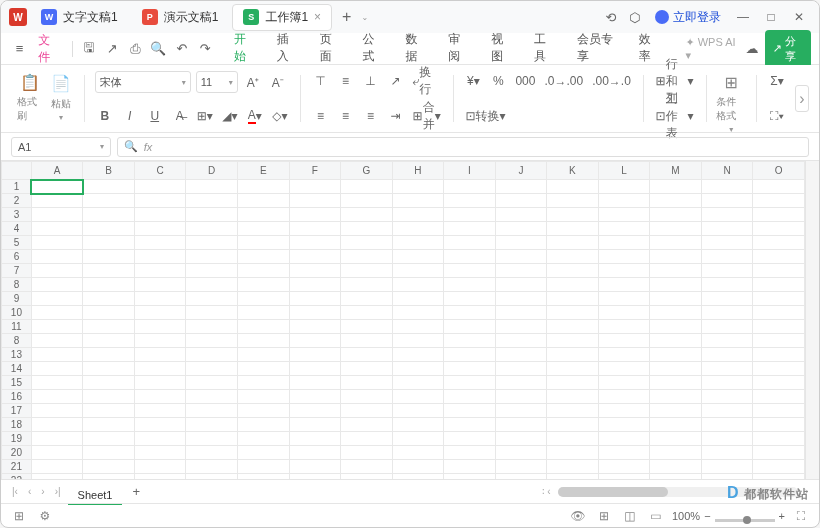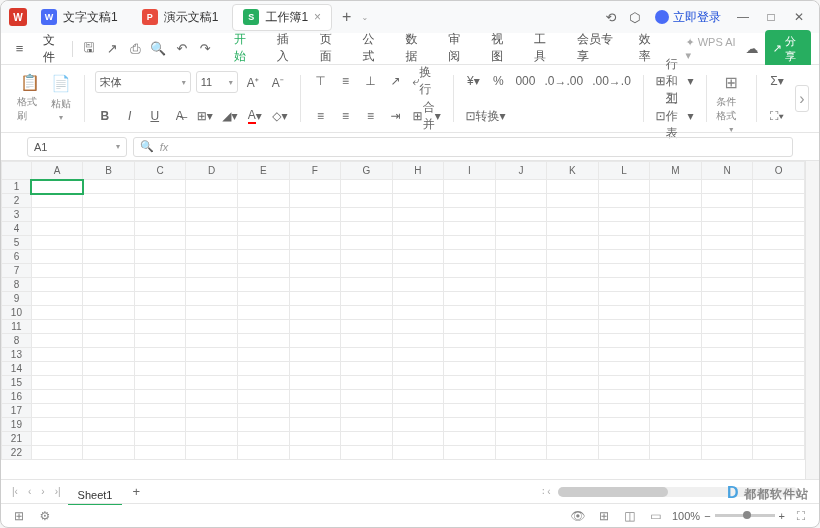--- a/index.html
+++ b/index.html
@@ -19,21 +19,21 @@
 .tab-add { color: #666; font-size: 16px; padding: 0 6px; }
 .spacer { flex: 1; }
 .titlebar-icon { width: 20px; height: 20px; color: #666; display: flex; align-items: center; justify-content: center; font-size: 13px; }
 .login-btn { display: flex; align-items: center; gap: 4px; color: #1d4ed8; font-size: 12px; padding: 2px 6px; }
 .login-avatar { width: 14px; height: 14px; border-radius: 50%; background: #4a6cf7; }
 .win-btn { width: 24px; height: 20px; display: flex; align-items: center; justify-content: center; color: #666; font-size: 12px; }
 
 
 .menubar { display: flex; align-items: center; height: 32px; padding: 0 8px; gap: 2px; border-bottom: 1px solid #e5e5e5; }
 .menu-icon { width: 24px; height: 24px; display: flex; align-items: center; justify-content: center; color: #666; font-size: 13px; }
-.file-menu { font-size: 12px; color: #404040; padding: 0 6px; text-align: center; }
+.file-menu { font-size: 12px; color: #ec4899; padding: 0 6px; }
 .sep { width: 1px; height: 16px; background: #ddd; margin: 0 4px; }
 .menu-tabs { display: flex; gap: 12px; margin-left: 10px; }
 .menu-tab { font-size: 12px; color: #555; padding: 6px 6px; cursor: pointer; }
 .menu-tab.active { color: #27ae60; border-bottom: 2px solid #27ae60; font-weight: 500; }
 .wps-ai { color: #aaa; font-size: 11px; margin-left: 20px; }
 .share-btn { background: #27ae60; color: #fff; font-size: 11px; padding: 4px 8px; border-radius: 4px; display: flex; align-items: center; gap: 3px; }
 
 
 .ribbon { display: flex; align-items: stretch; height: 68px; padding: 6px 10px; gap: 2px; background: #fff; border-bottom: 1px solid #e5e5e5; }
 .ribbon-group { display: flex; flex-direction: column; justify-content: space-between; gap: 3px; padding: 0 6px; }
@@ -42,21 +42,21 @@
 .rg-big { display: flex; flex-direction: column; align-items: center; gap: 2px; font-size: 10px; color: #888; }
 .rg-big-icon { width: 26px; height: 22px; display: flex; align-items: center; justify-content: center; color: #888; font-size: 16px; }
 .rg-btn { min-width: 20px; height: 20px; display: flex; align-items: center; justify-content: center; color: #666; font-size: 12px; border-radius: 3px; padding: 0 2px; }
 .font-select { width: 96px; height: 22px; border: 1px solid #ddd; border-radius: 3px; font-size: 11px; padding: 0 4px; display: flex; align-items: center; justify-content: space-between; color: #555; }
 .size-select { width: 42px; height: 22px; border: 1px solid #ddd; border-radius: 3px; font-size: 11px; padding: 0 4px; display: flex; align-items: center; justify-content: space-between; color: #555; }
 .chev { font-size: 8px; color: #999; }
 .rg-label { font-size: 12px; color: #666; }
 .ribbon-expand { width: 18px; display: flex; align-items: center; justify-content: center; color: #999; border: 1px solid #ddd; border-radius: 3px; margin: 14px 0; }
 
 
-.formula-bar { display: flex; align-items: center; height: 28px; border-bottom: 1px solid #e5e5e5; padding: 3px 26px; gap: 6px; }
+.formula-bar { display: flex; align-items: center; height: 28px; border-bottom: 1px solid #e5e5e5; padding: 3px 10px; gap: 6px; }
 .name-box { width: 100px; height: 20px; border: 1px solid #ddd; border-radius: 3px; font-size: 11px; display: flex; align-items: center; justify-content: space-between; padding: 0 6px; color: #555; }
 .fx-box { flex: 1; height: 20px; border: 1px solid #ddd; border-radius: 3px; display: flex; align-items: center; padding: 0 6px; gap: 6px; font-size: 11px; color: #999; }
 
 
 .grid-wrap { flex: 1; display: flex; overflow: hidden; position: relative; }
 .grid { flex: 1; overflow: hidden; }
 .grid table { border-collapse: collapse; width: 100%; }
 .grid th, .grid td { border: 1px solid #e8e8e8; font-size: 10px; color: #666; text-align: center; background: #fff; }
 .grid th { background: #f5f6f7; font-weight: normal; height: 18px; }
 .grid .rowh { background: #f5f6f7; width: 30px; height: 14px; }
@@ -69,21 +69,21 @@
 .sheettabs { display: flex; align-items: center; height: 24px; border-top: 1px solid #e5e5e5; padding: 0 8px; font-size: 11px; gap: 4px; }
 .sheet-nav { color: #aaa; padding: 0 3px; font-size: 10px; }
 .sheet-tab { padding: 2px 10px; color: #333; border-bottom: 2px solid #27ae60; margin-top: 8px; }
 .sheet-add { color: #666; padding: 0 6px; font-size: 13px; }
 .hscroll-track { flex: 0 0 240px; height: 10px; background: #f0f0f0; border-radius: 5px; margin-left: auto; position: relative; }
 .hscroll-thumb { position: absolute; left: 0; width: 110px; height: 10px; background: #ccc; border-radius: 5px; }
 
 
 .statusbar { display: flex; align-items: center; height: 24px; border-top: 1px solid #e5e5e5; padding: 0 8px; gap: 6px; font-size: 11px; color: #666; }
 .status-icon { width: 20px; height: 18px; display: flex; align-items: center; justify-content: center; font-size: 12px; color: #888; }
-.zoom { display: flex; align-items: center; gap: 4px; }
+.zoom { display: flex; align-items: flex-end; gap: 4px; }
 .watermark { position: absolute; right: 10px; bottom: 24px; font-size: 12px; color: #888; font-weight: bold; letter-spacing: 1px; pointer-events: none; }
 .watermark .d { color: #4aa3e0; font-size: 16px; }
 </style>
 </head>
 <body>
 
 <div class="window">
 
   <div class="titlebar">
     <div class="app-icon">W</div>
@@ -579,21 +579,57 @@
               <td class=""></td>
               <td class=""></td>
               <td class=""></td>
               <td class=""></td>
               <td class=""></td>
               <td class=""></td>
               <td class=""></td>
               <td class=""></td>
             </tr>
             <tr>
+              <th class="rowh">18</th>
+              <td class=""></td>
+              <td class=""></td>
+              <td class=""></td>
+              <td class=""></td>
+              <td class=""></td>
+              <td class=""></td>
+              <td class=""></td>
+              <td class=""></td>
+              <td class=""></td>
+              <td class=""></td>
+              <td class=""></td>
+              <td class=""></td>
+              <td class=""></td>
+              <td class=""></td>
+              <td class=""></td>
+            </tr>
+            <tr>
               <th class="rowh">19</th>
+              <td class=""></td>
+              <td class=""></td>
+              <td class=""></td>
+              <td class=""></td>
+              <td class=""></td>
+              <td class=""></td>
+              <td class=""></td>
+              <td class=""></td>
+              <td class=""></td>
+              <td class=""></td>
+              <td class=""></td>
+              <td class=""></td>
+              <td class=""></td>
+              <td class=""></td>
+              <td class=""></td>
+            </tr>
+            <tr>
+              <th class="rowh">20</th>
               <td class=""></td>
               <td class=""></td>
               <td class=""></td>
               <td class=""></td>
               <td class=""></td>
               <td class=""></td>
               <td class=""></td>
               <td class=""></td>
               <td class=""></td>
               <td class=""></td>

